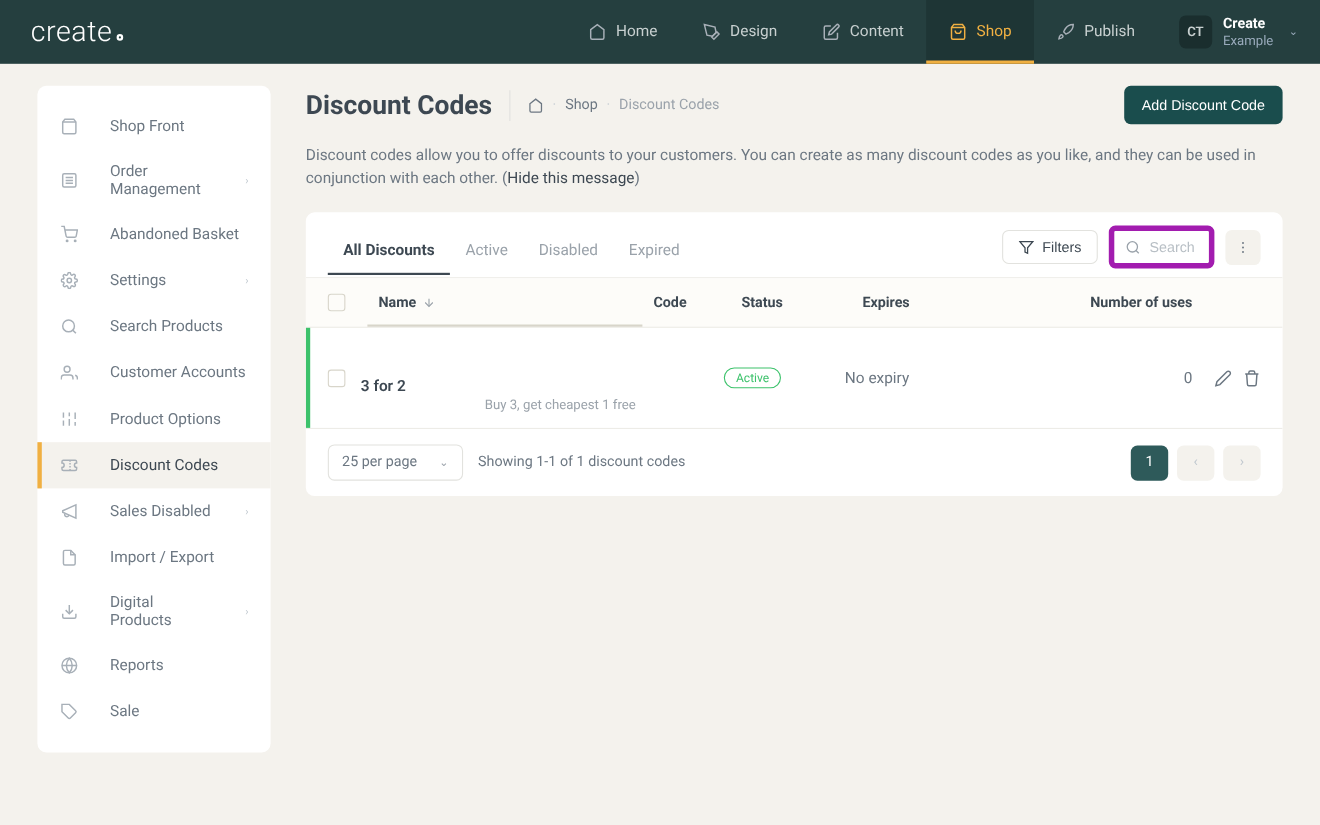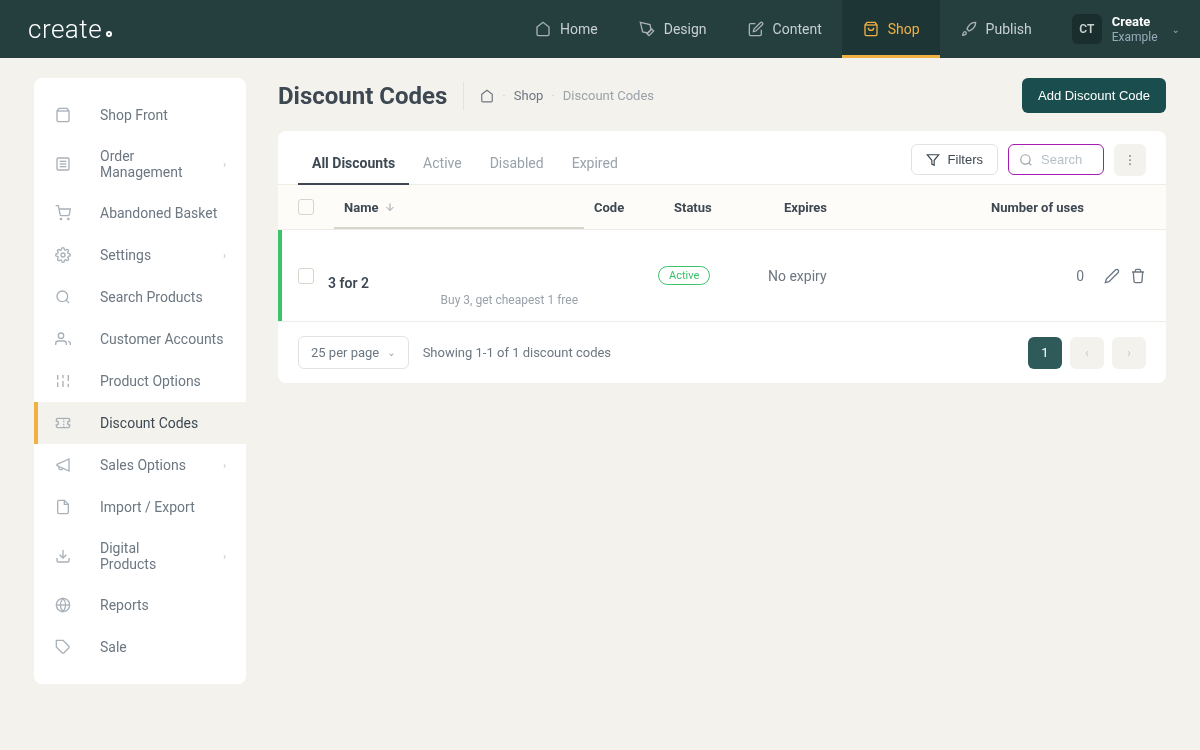--- a/index.html
+++ b/index.html
@@ -32,21 +32,21 @@
 .crumbs .link { color: #6c7782; cursor: pointer; }
 .add-btn { margin-left: auto; background: #1a4d4d; color: #fff; border: none; border-radius: 6px; padding: 10px 16px; font-size: 13px; font-weight: 500; cursor: pointer; }
 .intro { font-size: 14px; color: #6c7782; line-height: 1.5; margin-bottom: 20px; }
 .intro .hide { color: #3d4852; cursor: pointer; }
 .panel { background: #fff; border-radius: 8px; overflow: hidden; }
 .tabs-row { display: flex; align-items: center; padding: 12px 20px 0 20px; border-bottom: 1px solid #edece7; }
 .tab { padding: 12px 14px; font-size: 14px; color: #9aa2aa; cursor: pointer; border-bottom: 2px solid transparent; margin-bottom: -1px; }
 .tab.active { color: #3d4852; font-weight: 700; border-bottom-color: #3d4852; }
 .tabs-spacer { flex: 1; }
 .filters-btn { display: flex; align-items: center; gap: 8px; border: 1px solid #e2e2de; background: #fff; border-radius: 6px; padding: 7px 14px; font-size: 13px; color: #3d4852; cursor: pointer; margin-bottom: 8px; margin-right: 10px; }
-.search-box { display: flex; align-items: center; gap: 8px; border: 1px solid #a21caf; border-radius: 6px; padding: 7px 10px; margin-bottom: 8px; margin-right: 10px; width: 96px; }
+.search-box { display: flex; align-items: center; gap: 8px; border: 5px solid #a21caf; border-radius: 6px; padding: 7px 10px; margin-bottom: 8px; margin-right: 10px; width: 96px; }
 .search-box input { border: none; outline: none; font-size: 13px; width: 100%; color: #3d4852; }
 .search-box input::placeholder { color: #b8bfc5; }
 .more-btn { background: #f4f2ed; border: none; border-radius: 6px; width: 32px; height: 32px; display: flex; align-items: center; justify-content: center; cursor: pointer; margin-bottom: 8px; color: #6c7782; }
 .theadr { display: flex; align-items: center; padding: 14px 20px; background: #fdfcf9; border-bottom: 1px solid #edece7; font-size: 13px; font-weight: 700; color: #3d4852; }
 .col-check { width: 30px; }
 .col-name { width: 250px; display: flex; align-items: center; gap: 6px; position: relative; margin-left: 16px; }
 .col-name::after { content: ""; position: absolute; bottom: -14px; left: -10px; right: 10px; height: 2px; background: #d8d5ca; }
 .col-code { width: 80px; }
 .col-status { width: 110px; }
 .col-expires { width: 200px; }
@@ -56,21 +56,21 @@
 .row { display: flex; align-items: center; padding: 14px 20px; border-bottom: 1px solid #edece7; font-size: 14px; position: relative; }
 .row::before { content: ""; position: absolute; left: 0; top: 0; bottom: 0; width: 4px; background: #3cc26b; }
 .row-name { width: 250px; display: flex; flex-direction: column; gap: 2px; margin-top: 31px; }
 .row-title { font-weight: 600; color: #3d4852; font-size: 14px; }
 .row-sub { font-size: 12px; color: #9aa2aa; text-align: right; }
 .badge { display: inline-block; border: 1px solid #3cc26b; color: #3cc26b; border-radius: 12px; padding: 2px 10px; font-size: 11px; }
 .row-expires { color: #6c7782; font-size: 14px; }
 .row-uses { flex: 1; text-align: right; padding-right: 6px; color: #6c7782; }
 .row-actions { width: 56px; display: flex; gap: 10px; justify-content: flex-end; color: #6c7782; }
 .footer { display: flex; align-items: center; padding: 14px 20px; }
-.per-page { display: flex; align-items: center; gap: 4px; border: 1px solid #e2e2de; border-radius: 6px; padding: 8px 12px; font-size: 13px; color: #6c7782; cursor: pointer; }
+.per-page { display: flex; align-items: center; gap: 16px; border: 1px solid #e2e2de; border-radius: 6px; padding: 8px 12px; font-size: 13px; color: #6c7782; cursor: pointer; }
 .showing { margin-left: 14px; font-size: 13px; color: #6c7782; }
 .pager { margin-left: auto; display: flex; gap: 8px; }
 .pg { width: 34px; height: 32px; border-radius: 6px; display: flex; align-items: center; justify-content: center; font-size: 13px; cursor: pointer; }
 .pg.cur { background: #2e5a5a; color: #fff; }
 .pg.dis { background: #f4f2ed; color: #c0c8cf; cursor: default; }
 svg { display: block; }
 </style>
 </head>
 <body>
 
@@ -220,21 +220,21 @@
         </span>
       <span>Discount Codes</span>
     </div>
     <div class="side-item">
       <span class="side-icon">
           <svg width="16" height="16" viewBox="0 0 24 24" fill="none" stroke="currentColor" stroke-width="2">
             <path d="M3 11l18-8v18L3 13v-2z"></path>
             <path d="M11.6 16.8a3 3 0 1 1-5.8-1.6"></path>
           </svg>
         </span>
-      <span>Sales Options</span>
+      <span>Sales Disabled</span>
       <span class="side-chev">›</span>
     </div>
     <div class="side-item">
       <span class="side-icon">
           <svg width="16" height="16" viewBox="0 0 24 24" fill="none" stroke="currentColor" stroke-width="2">
             <path d="M14 2H6a2 2 0 0 0-2 2v16a2 2 0 0 0 2 2h12a2 2 0 0 0 2-2V8z"></path>
             <polyline points="14 2 14 8 20 8"></polyline>
           </svg>
         </span>
       <span>Import / Export</span>
@@ -281,20 +281,23 @@
             </svg>
           </span>
         <span class="sep">·</span>
         <span class="link">Shop</span>
         <span class="sep">·</span>
         <span>Discount Codes</span>
       </div>
       <button class="add-btn">Add Discount Code</button>
     </div>
 
+    <p class="intro">
+      <span>Discount codes allow you to offer discounts to your customers. You can create as many discount codes as you like, and they can be used in conjunction with each other. (</span><span class="hide">Hide this message</span><span>)</span>
+    </p>
 
     <div class="panel">
       <div class="tabs-row">
         <div class="tab active">All Discounts</div>
         <div class="tab">Active</div>
         <div class="tab">Disabled</div>
         <div class="tab">Expired</div>
         <div class="tabs-spacer"></div>
         <button class="filters-btn">
           <span>

